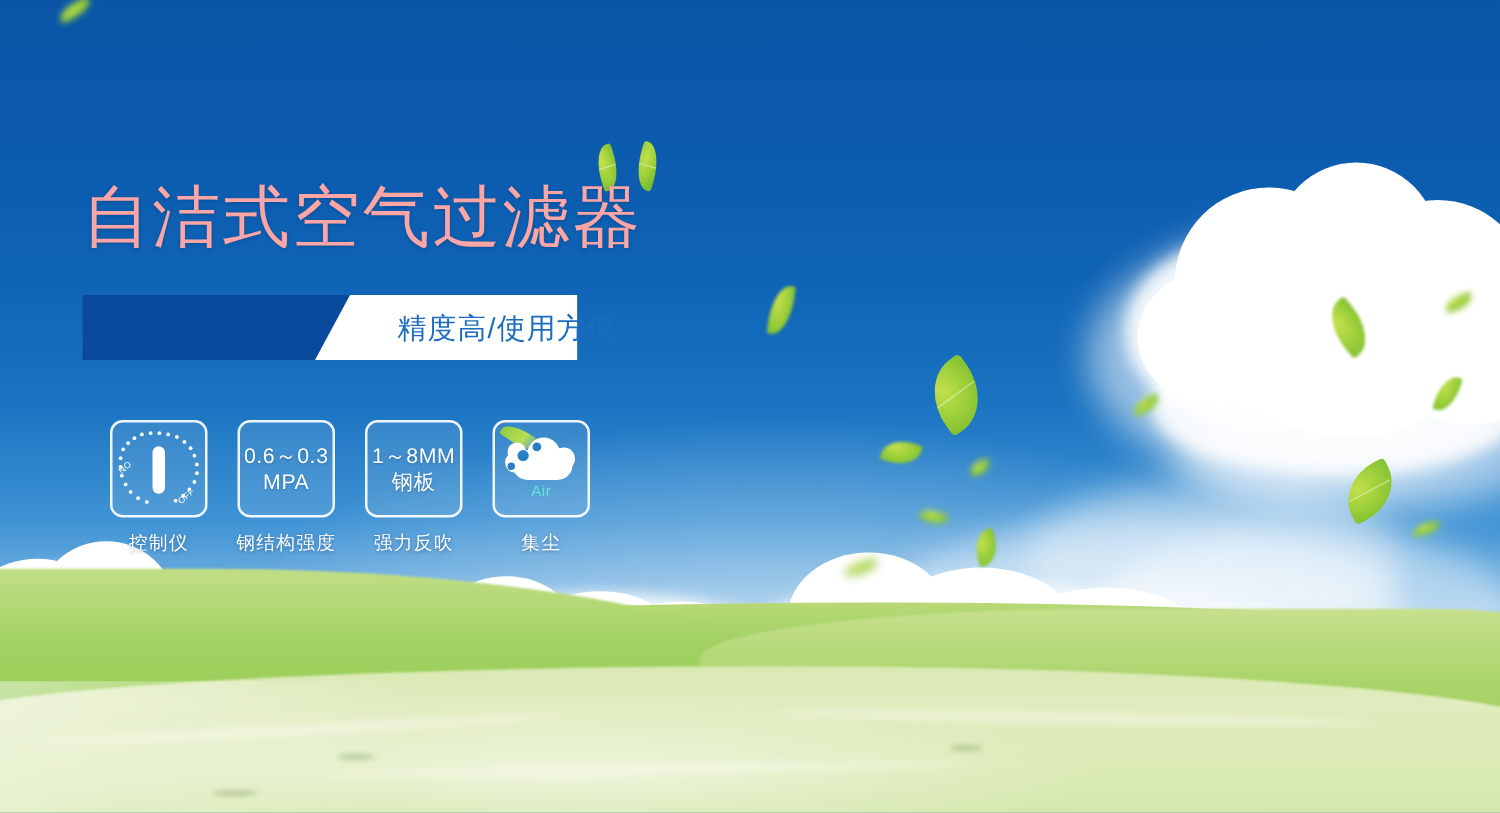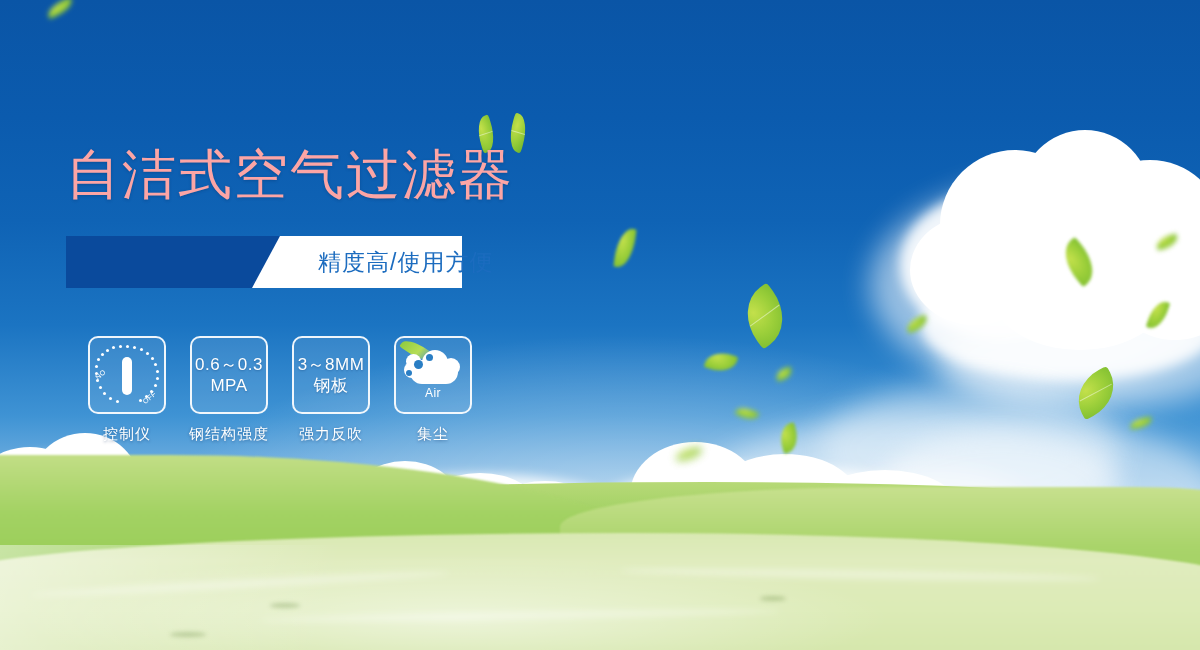--- a/index.html
+++ b/index.html
@@ -160,21 +160,21 @@
   .cloudicon .c-main{
     position:absolute;left:8px;top:14px;width:48px;height:24px;background:#fff;border-radius:12px;
   }
   .cloudicon .c-b1{position:absolute;left:20px;top:4px;width:26px;height:26px;background:#fff;border-radius:50%;}
   .cloudicon .c-b2{position:absolute;left:40px;top:12px;width:18px;height:18px;background:#fff;border-radius:50%;}
   .cloudicon .c-s1{position:absolute;left:2px;top:16px;width:20px;height:16px;background:#fff;border-radius:10px;}
   .cloudicon .c-s2{position:absolute;left:4px;top:8px;width:15px;height:15px;background:#fff;border-radius:50%;}
   .cloudicon .notch{position:absolute;background:#2a7ec4;border-radius:50%;}
   .cloudicon .air{
     position:absolute;left:0;top:40px;width:62px;text-align:center;
-    font-size:12px;color:#ffffff;letter-spacing:.5px;
+    font-size:12px;color:#5eead4;letter-spacing:.5px;
   }
 </style>
 </head>
 <body>
 
 <div class="banner">
 
   <div class="sky"></div>
   <div class="sky-glow"></div>
 
@@ -320,21 +320,21 @@
           <div>MPA</div>
         </div>
       </div>
       <div class="flabel">钢结构强度</div>
     </div>
 
 
     <div class="feature">
       <div class="fbox">
         <div class="fbox-text">
-          <div>3～8MM</div>
+          <div>1～8MM</div>
           <div>钢板</div>
         </div>
       </div>
       <div class="flabel">强力反吹</div>
     </div>
 
     <div class="feature">
       <div class="fbox">
         <div class="cloudicon">
           <span class="leafstreak"></span>

